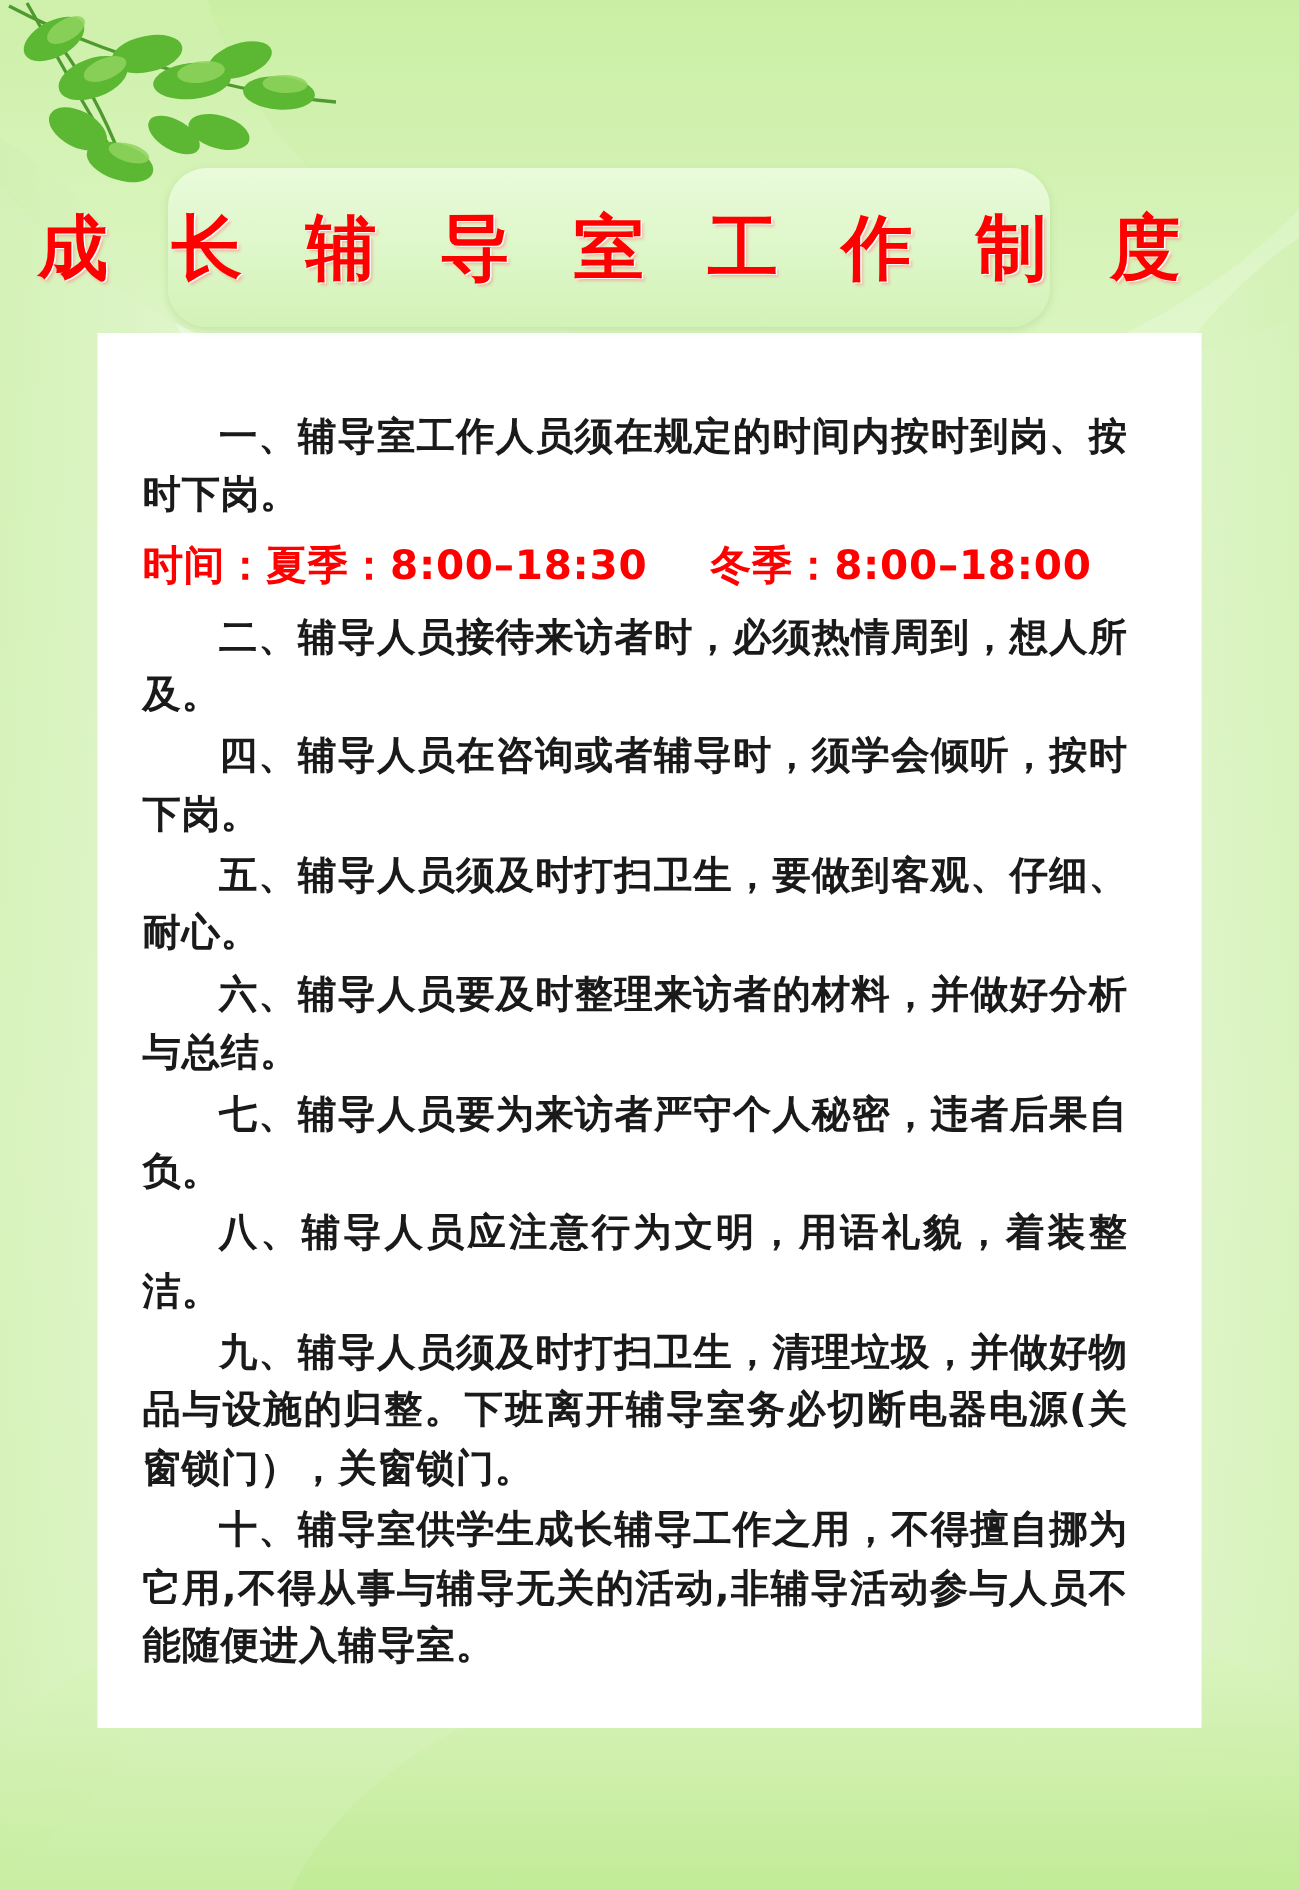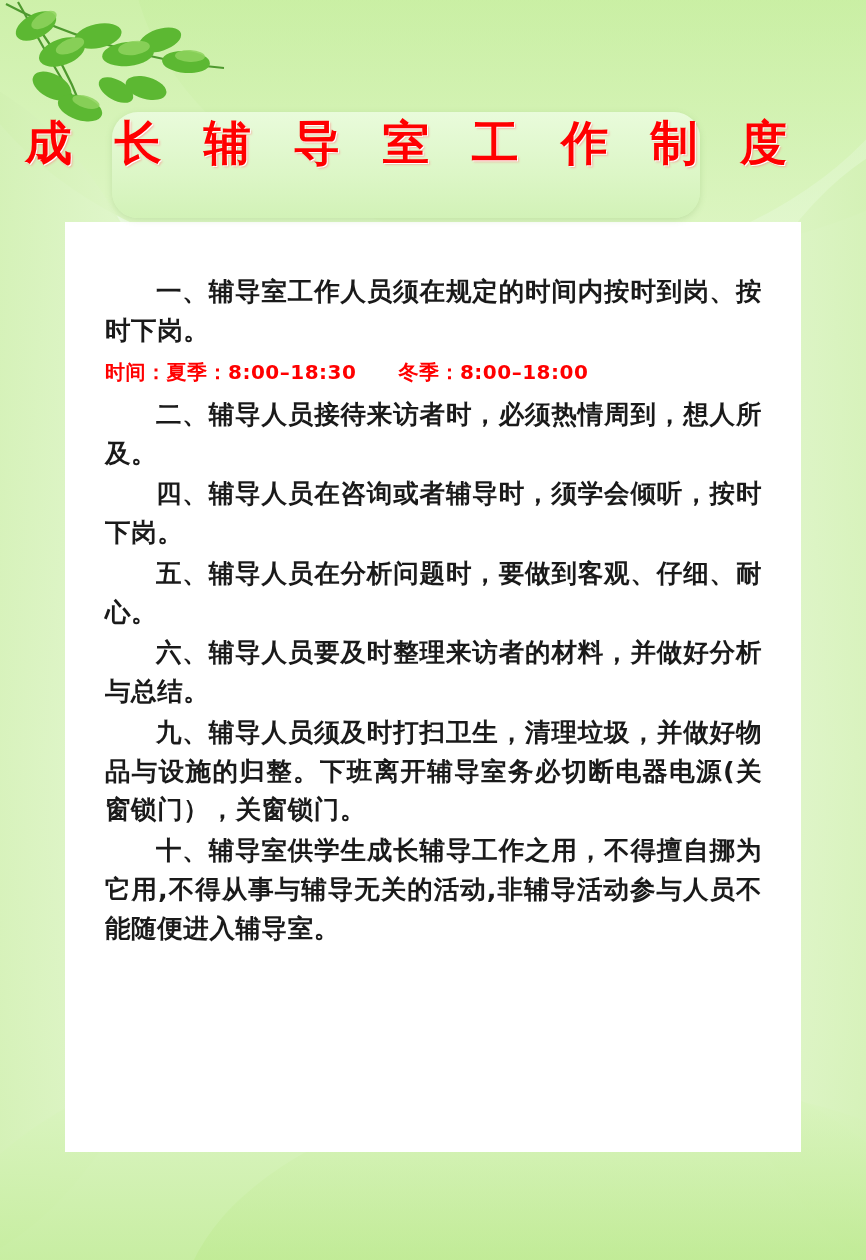--- a/index.html
+++ b/index.html
@@ -105,57 +105,58 @@
   .title-plaque {
     position: absolute;
     left: 112px;
     top: 112px;
     width: 588px;
     height: 106px;
     border-radius: 26px;
     background: linear-gradient(180deg, #e9fbdb 0%, #dcf6c6 60%, #d2f2b7 100%);
     box-shadow: 0 2px 6px rgba(120, 170, 90, 0.25);
     display: flex;
+    align-items: center;
     justify-content: center;
   }
   .title-text {
     font-family: "DejaVu Serif", "Liberation Serif", serif;
     font-weight: bold;
     font-size: 47px;
     letter-spacing: 13px;
     color: #ff0000;
     text-shadow:
       1px 1px 0 #ffffff,
       2px 2px 2px rgba(255, 120, 120, 0.45);
     white-space: nowrap;
     padding-left: 13px;
   }
 
   
   .body-text {
     position: absolute;
-    left: 105px;
+    left: 95px;
     top: 272px;
     width: 657px;
     color: #1a1a1a;
     font-size: 25.5px;
     line-height: 1.52;
     letter-spacing: 0.6px;
   }
   .para {
     margin: 0 0 2px 0;
     text-indent: 2em;
     text-align: justify;
     font-weight: 600;
   }
   .hours-line {
     margin: 7px 0 8px 0;
     color: #ff0000;
     font-weight: bold;
-    font-size: 20px;
+    font-size: 27px;
     letter-spacing: 0.5px;
     white-space: nowrap;
   }
   .hours-gap {
     display: inline-block;
     width: 42px;
   }
 </style>
 </head>
 <body>
@@ -202,19 +203,21 @@
     <div class="title-text">成 长 辅 导 室 工 作 制 度</div>
   </div>
 
   <div class="body-text">
     <p class="para">一、辅导室工作人员须在规定的时间内按时到岗、按时下岗。</p>
 
     <p class="hours-line"><span>时间：</span><span>夏季：8:00–18:30</span><span class="hours-gap"></span><span>冬季：8:00–18:00</span></p>
 
     <p class="para">二、辅导人员接待来访者时，必须热情周到，想人所及。</p>
     <p class="para">四、辅导人员在咨询或者辅导时，须学会倾听，按时下岗。</p>
-    <p class="para">五、辅导人员在分析问题时，要做到客观、仔细、耐心。</p>
+    <p class="para">五、辅导人员须及时打扫卫生，要做到客观、仔细、耐心。</p>
     <p class="para">六、辅导人员要及时整理来访者的材料，并做好分析与总结。</p>
+    <p class="para">七、辅导人员要为来访者严守个人秘密，违者后果自负。</p>
+    <p class="para">八、辅导人员应注意行为文明，用语礼貌，着装整洁。</p>
     <p class="para">九、辅导人员须及时打扫卫生，清理垃圾，并做好物品与设施的归整。下班离开辅导室务必切断电器电源(关窗锁门），关窗锁门。</p>
     <p class="para">十、辅导室供学生成长辅导工作之用，不得擅自挪为它用,不得从事与辅导无关的活动,非辅导活动参与人员不能随便进入辅导室。</p>
   </div>
 
 </div>
 
 </body></html>

